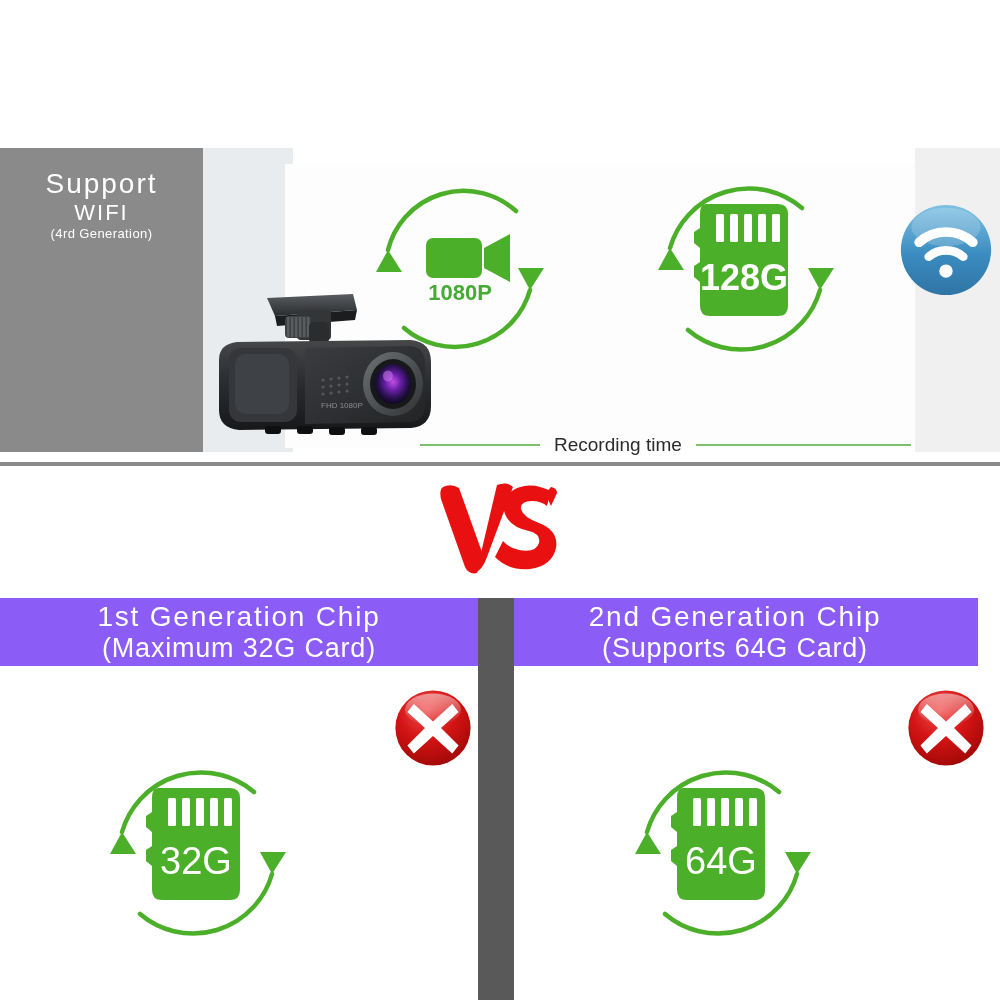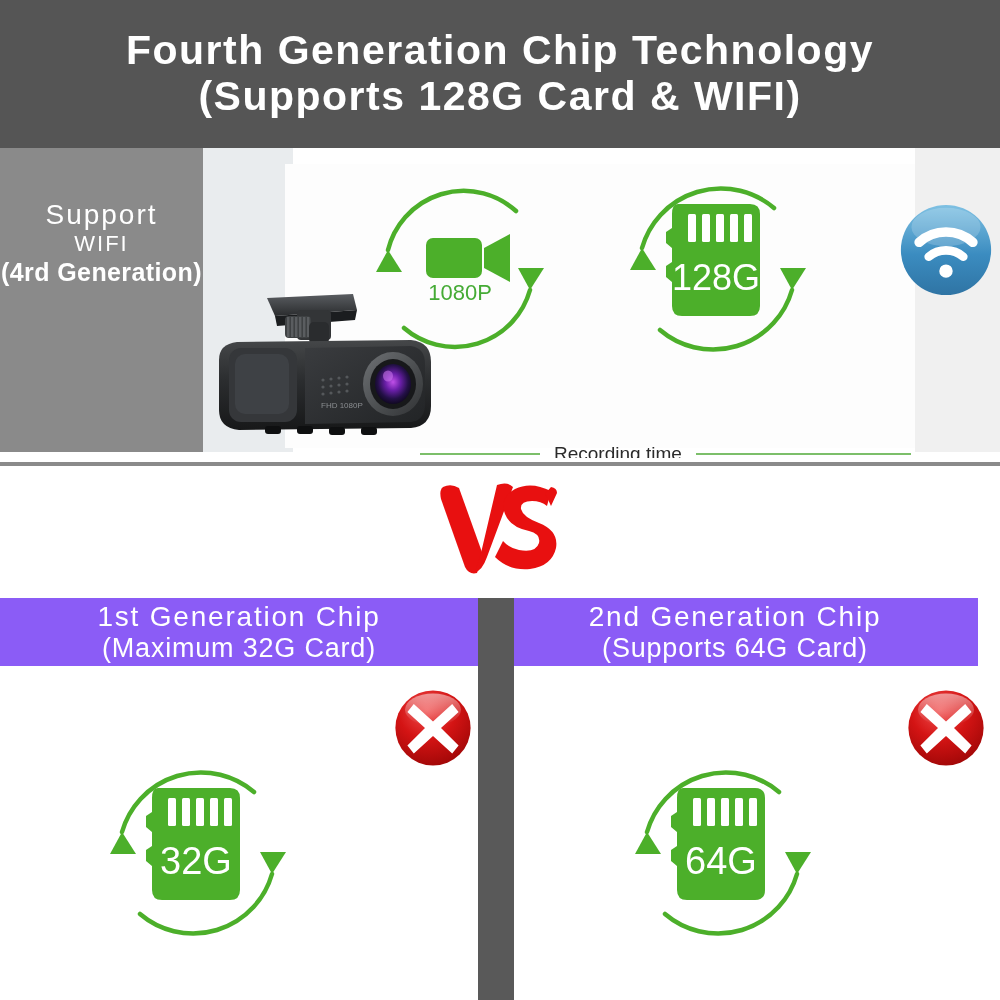--- a/index.html
+++ b/index.html
@@ -12,34 +12,34 @@
   .top-header .line1{color:#ffffff;font-size:41px;font-weight:bold;letter-spacing:1.5px;line-height:1.12;white-space:nowrap;}
   .top-header .line2{color:#ffffff;font-size:41px;font-weight:bold;letter-spacing:1.5px;line-height:1.12;white-space:nowrap;}
 
   
   .top-section{position:absolute;left:0;top:148px;width:1000px;height:310px;background:#ffffff;overflow:hidden;}
   .photo-bg{position:absolute;left:203px;top:0;width:90px;height:304px;background:#e9ecee;}
   .photo-bg2{position:absolute;left:285px;top:16px;width:630px;height:284px;background:#fdfdfd;}
   .photo-bg3{position:absolute;left:915px;top:0;width:85px;height:304px;background:#f0f0f0;}
 
   .left-panel{position:absolute;left:0;top:0;width:203px;height:304px;background:#8a8a8a;
-    display:flex;flex-direction:column;align-items:center;padding-top:50px;box-sizing:border-box;}
+    display:flex;flex-direction:column;align-items:center;padding-top:19px;box-sizing:border-box;}
   .lp-t1{color:#ffffff;font-size:28px;letter-spacing:2px;line-height:1.18;}
   .lp-t2{color:#ffffff;font-size:26px;letter-spacing:1.2px;line-height:1.18;}
   .lp-t3{color:#ffffff;font-size:22px;letter-spacing:2px;line-height:1.18;}
-  .lp-t4{color:#ffffff;font-size:25px;letter-spacing:0.4px;line-height:1.25;font-weight:bold;}
+  .lp-t4{color:#ffffff;font-size:13px;letter-spacing:0.4px;line-height:1.25;}
 
   
   .dashcam{position:absolute;left:205px;top:132px;width:250px;height:178px;}
 
   
-  .rot-group{position:absolute;}
+  .rot-group{position:absolute;font-weight:bold;}
   .rot-label{position:absolute;width:100%;text-align:center;color:#45ab35;font-size:22px;}
 
-  .rec-line{position:absolute;top:294px;left:420px;width:480px;height:24px;display:flex;align-items:center;}
+  .rec-line{position:absolute;top:285px;left:420px;width:480px;height:24px;display:flex;align-items:center;}
   .rec-line .hr{height:2px;background:#7cbf6a;flex:0 0 auto;}
   .rec-line .hr.l{width:120px;}
   .rec-line .hr.r{width:215px;}
   .rec-line .txt{color:#2b2b2b;font-size:19px;padding:0 14px;white-space:nowrap;}
 
   .divider-line{position:absolute;left:0;top:462px;width:1000px;height:4px;background:#8a8a8a;}
 
   
   .vs-wrap{position:absolute;left:0;top:466px;width:1000px;height:130px;display:flex;align-items:center;justify-content:center;}
 
@@ -58,24 +58,20 @@
   .x-badge.l{left:393px;top:688px;}
   .x-badge.r{left:906px;top:688px;}
 
   .card-group{position:absolute;}
 </style>
 </head>
 <body>
 
 <div id="page">
 
-  <div class="top-header">
-    <div class="line1">Fourth Generation Chip Technology</div>
-    <div class="line2">(Supports 128G Card &amp; WIFI)</div>
-  </div>
 
   <div class="top-section">
 
     <div class="photo-bg"></div>
     <div class="photo-bg2"></div>
     <div class="photo-bg3"></div>
 
     <div class="left-panel">
       <div class="lp-t1">Support</div>
       <div class="lp-t3">WIFI</div>
@@ -166,21 +162,21 @@
         <path d="M160 110 A78 78 0 0 1 34 148" fill="none" stroke="#4caf2a" stroke-width="4.5" stroke-linecap="round"></path>
         <polygon points="18,70 6,92 32,92" fill="#4caf2a"></polygon>
         <polygon points="160,110 174,88 148,88" fill="#4caf2a"></polygon>
 
         <rect x="56" y="58" width="56" height="40" rx="7" fill="#4caf2a"></rect>
         <polygon points="114,68 140,54 140,102 114,88" fill="#4caf2a"></polygon>
       </svg>
       <div class="rot-label" style="top:100px;left:0;">1080P</div>
     </div>
 
-    <div class="rot-group" style="left:620px;top:26px;width:200px;height:190px;">
+    <div class="rot-group" style="left:648px;top:26px;width:200px;height:190px;">
       <svg viewBox="0 0 200 190" width="200" height="190">
         <path d="M22 74 A82 82 0 0 1 154 34" fill="none" stroke="#4caf2a" stroke-width="4.5" stroke-linecap="round"></path>
         <path d="M172 116 A82 82 0 0 1 40 156" fill="none" stroke="#4caf2a" stroke-width="4.5" stroke-linecap="round"></path>
         <polygon points="22,74 10,96 36,96" fill="#4caf2a"></polygon>
         <polygon points="172,116 186,94 160,94" fill="#4caf2a"></polygon>
 
         <g>
           <path d="M58 30 L130 30 Q140 30 140 40 L140 132 Q140 142 130 142 L62 142 Q52 142 52 132 L52 108 L46 103 L46 92 L52 88 L52 74 L46 69 L46 58 L52 54 L52 40 Q52 30 58 30 Z" fill="#4caf2a"></path>
           <g fill="#ffffff">
             <rect x="68" y="40" width="8" height="28" rx="1.5"></rect>

